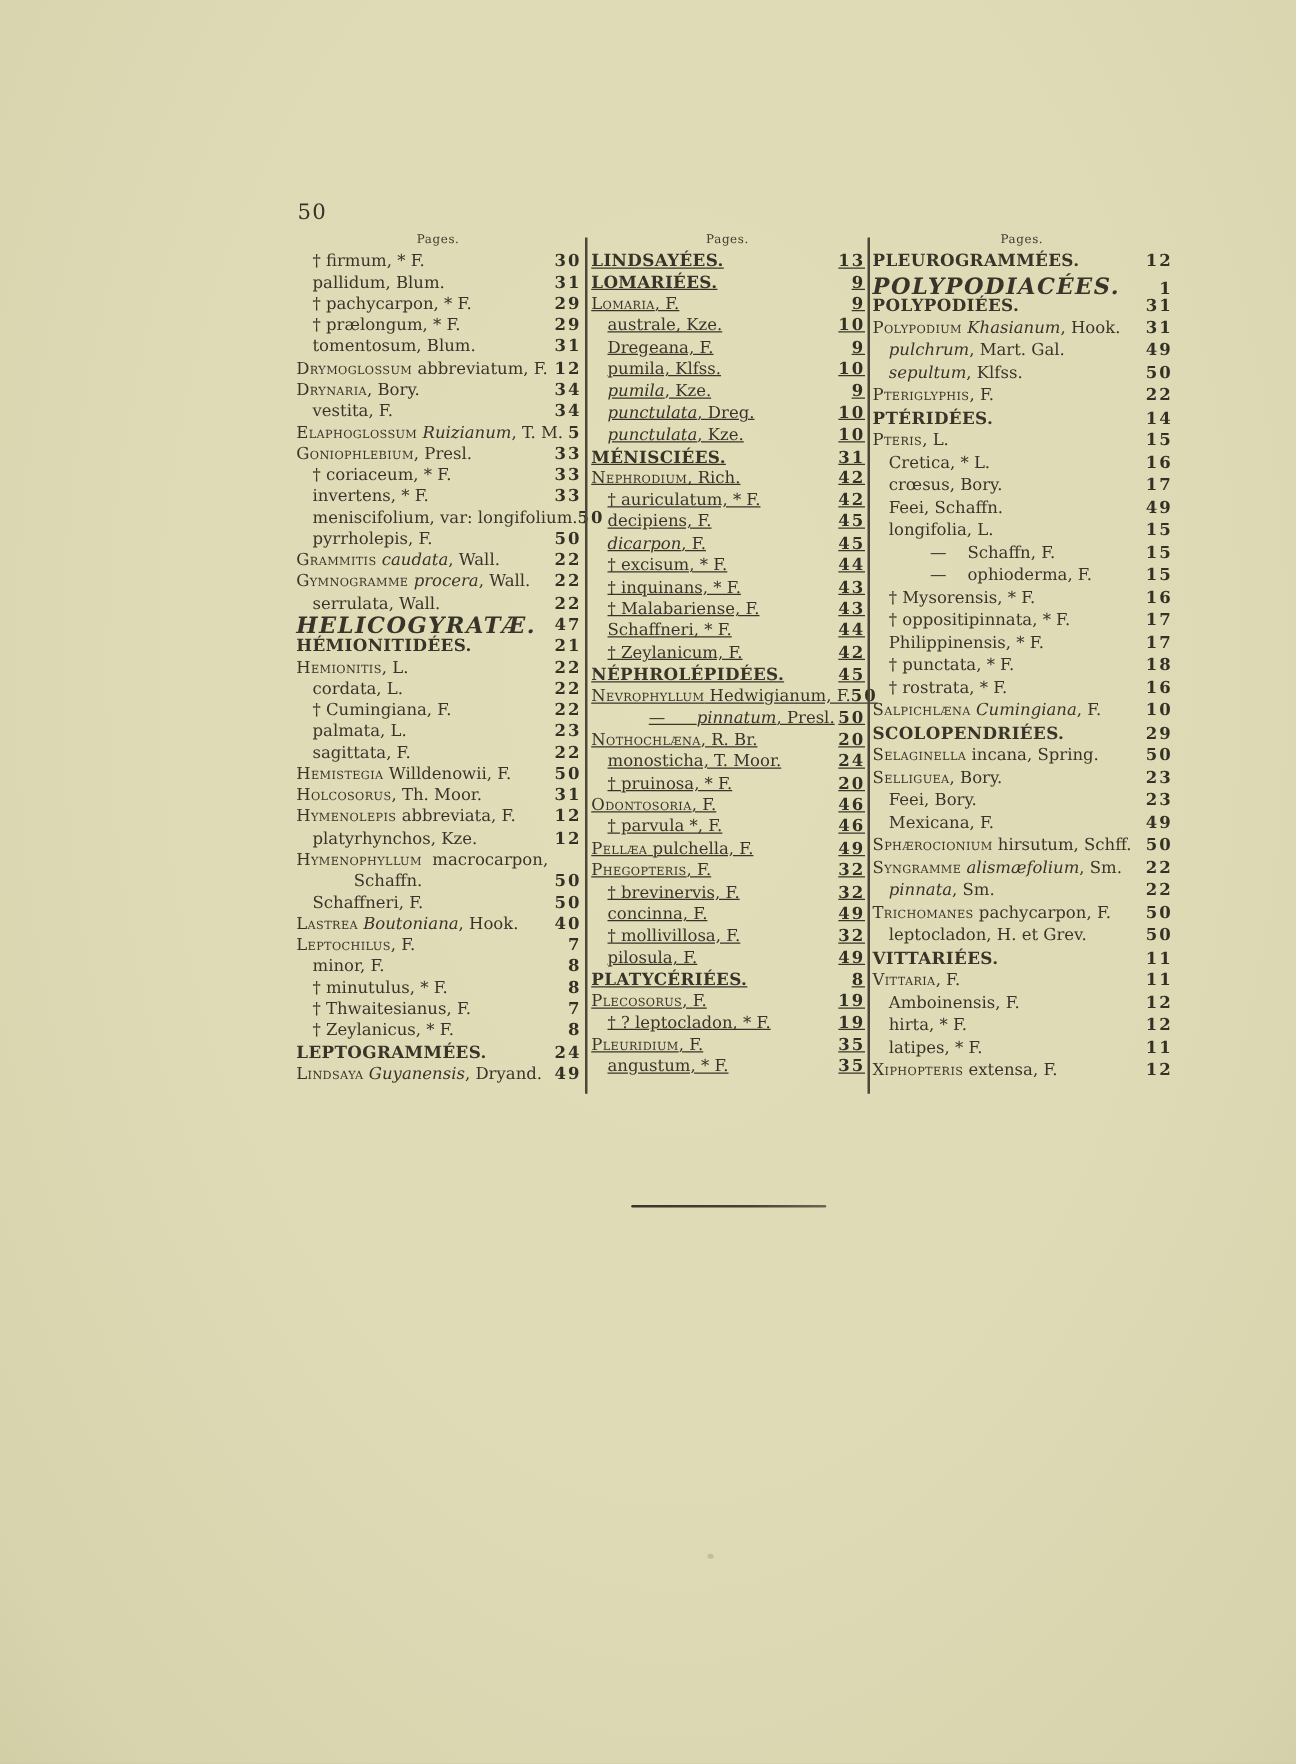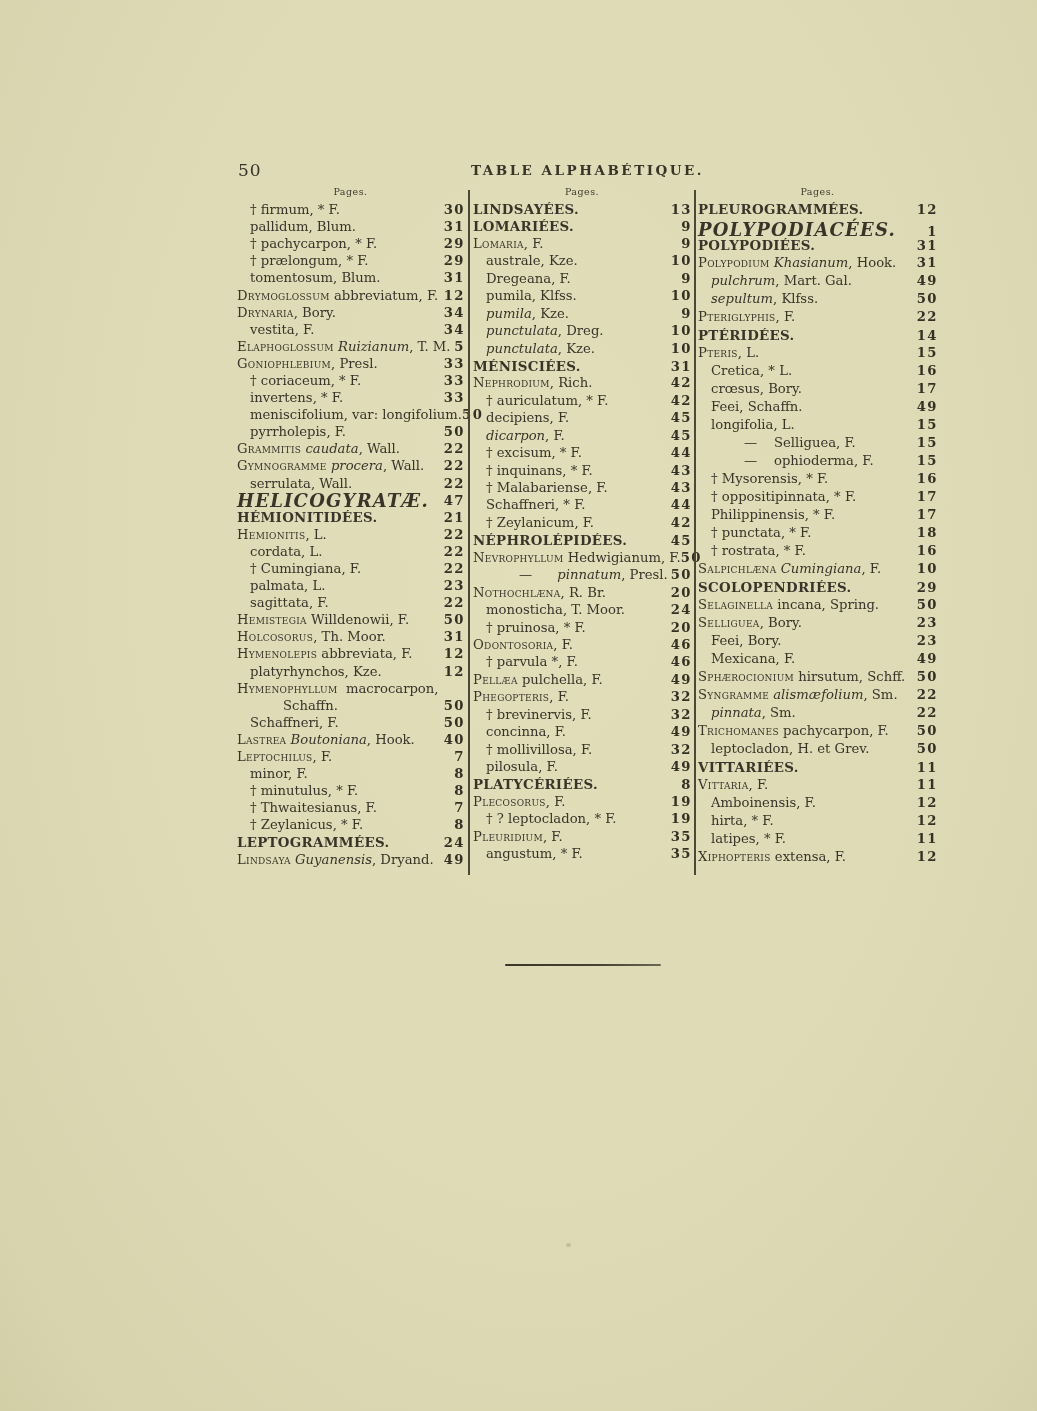--- a/index.html
+++ b/index.html
@@ -25,21 +25,21 @@
   .col-1{left:237px;width:228px;}
   .col-2{left:473px;width:219px;}
   .col-3{left:698px;width:240px;}
   .pages-label{
     text-align:center;font-size:9.5px;height:15px;
     letter-spacing:0.5px;color:#403c30;padding-right:1px;
   }
   .rows{display:block;}
   .row{display:flex;align-items:baseline;}
   .col-1 .row{height:17.1px;align-items:center;}
-  .col-2 .row{height:17.45px;}
+  .col-2 .row{height:17.45px;text-decoration:underline;}
   .col-3 .row{height:18px;}
   .row .t{white-space:pre;}
   .row.ind1 .t{padding-left:13px;}
   .row.ind2 .t{padding-left:46px;}
   .row .sp{flex:1;}
   .row .p{
     text-align:right;font-weight:600;letter-spacing:1.5px;
     color:#333025;white-space:nowrap;
   }
   .t .n{font-style:normal;}
@@ -63,21 +63,20 @@
     background:#c2be9d;border-radius:50%;
   }
 </style>
 </head>
 <body>
 
 <div class="paper">
 
   <div class="folio">50</div>
 
-  <div class="running-head">TABLE ALPHABÉTIQUE.</div>
 
   <div class="col col-1">
     <div class="pages-label">Pages.</div>
     <div class="rows">
         <div class="row ind1">
           <span class="t"><span class="n">† firmum, * F.</span></span>
           <span class="sp"></span>
           <span class="p">30</span>
         </div>
         <div class="row ind1">
@@ -535,21 +534,21 @@
           <span class="t"><span class="n">Feei, Schaffn.</span></span>
           <span class="sp"></span>
           <span class="p">49</span>
         </div>
         <div class="row ind1">
           <span class="t"><span class="n">longifolia, L.</span></span>
           <span class="sp"></span>
           <span class="p">15</span>
         </div>
         <div class="row ind2">
-          <span class="t"><span class="n">—    Selliguea, F.</span></span>
+          <span class="t"><span class="n">—    Schaffn, F.</span></span>
           <span class="sp"></span>
           <span class="p">15</span>
         </div>
         <div class="row ind2">
           <span class="t"><span class="n">—    ophioderma, F.</span></span>
           <span class="sp"></span>
           <span class="p">15</span>
         </div>
         <div class="row ind1">
           <span class="t"><span class="n">† Mysorensis, * F.</span></span>

